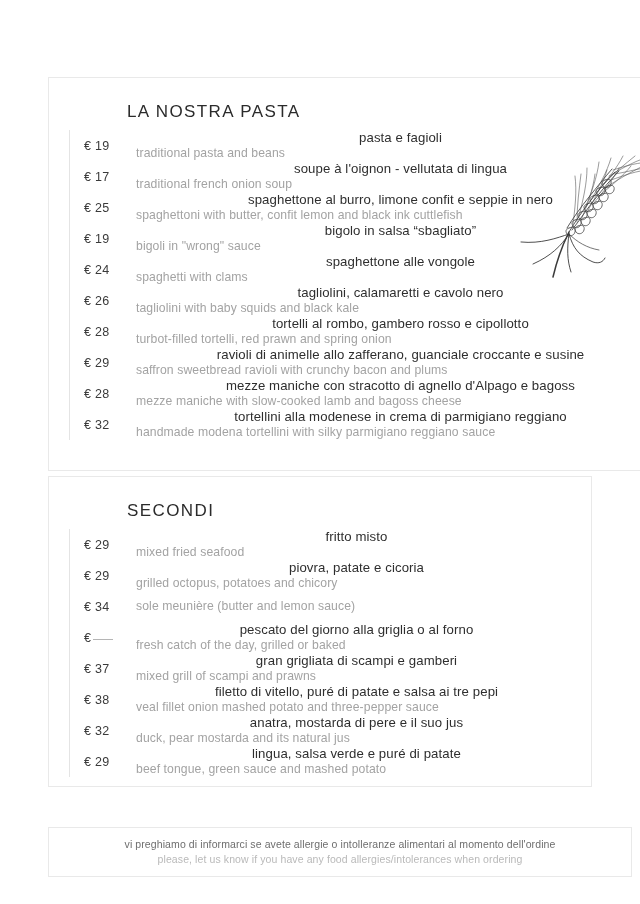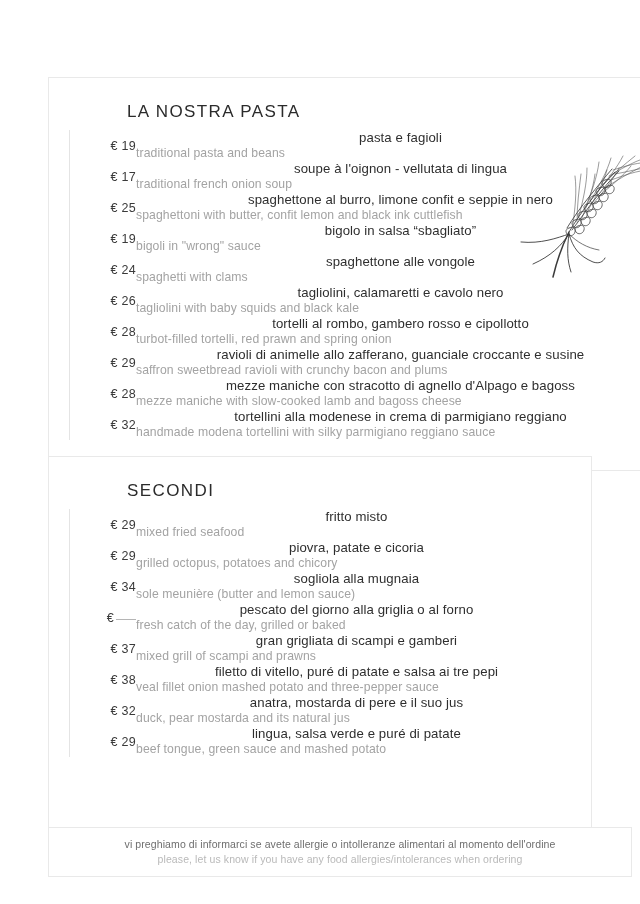--- a/index.html
+++ b/index.html
@@ -25,21 +25,21 @@
   }
 
   
   .card {
     position: absolute;
     background: #ffffff;
     border: 1px solid #e9e9e9;
     box-sizing: border-box;
   }
   #card-pasta   { left: 48px;  top: 50px;  width: 632px; height: 394px; margin-top: 27px; }
-  #card-secondi { left: 48px;  top: 456px; width: 544px; height: 411px; }
+  #card-secondi { left: 48px;  top: 476px; width: 544px; height: 311px; }
   #card-note    { left: 48px;  top: 827px; width: 584px; height: 50px;  }
 
   
   .section-title {
     position: absolute;
     left: 78px;
     top: 24px;
     font-size: 17px;
     font-weight: 300;
     letter-spacing: 1.4px;
@@ -58,21 +58,21 @@
   }
 
   .item {
     display: flex;
     align-items: center;
     min-height: 31px;
   }
 
   .price {
     flex: 0 0 66px;
-    text-align: right;
+    text-align: left;
     padding-left: 14px;
     box-sizing: border-box;
     font-size: 12.5px;
     color: #3a3a3a;
     letter-spacing: 0.3px;
     white-space: nowrap;
   }
   .price .blank {
     display: inline-block;
     width: 20px;
@@ -280,21 +280,20 @@
         <div class="item">
           <div class="price">€ 29</div>
           <div class="names">
             <div class="name-it">piovra, patate e cicoria</div>
             <div class="name-en">grilled octopus, potatoes and chicory</div>
           </div>
         </div>
         <div class="item">
           <div class="price">€ 34</div>
           <div class="names">
-            <div class="name-it">sogliola alla mugnaia</div>
             <div class="name-en">sole meunière (butter and lemon sauce)</div>
           </div>
         </div>
         <div class="item">
           <div class="price">€<span class="blank"></span></div>
           <div class="names">
             <div class="name-it">pescato del giorno alla griglia o al forno</div>
             <div class="name-en">fresh catch of the day, grilled or baked</div>
           </div>
         </div>

